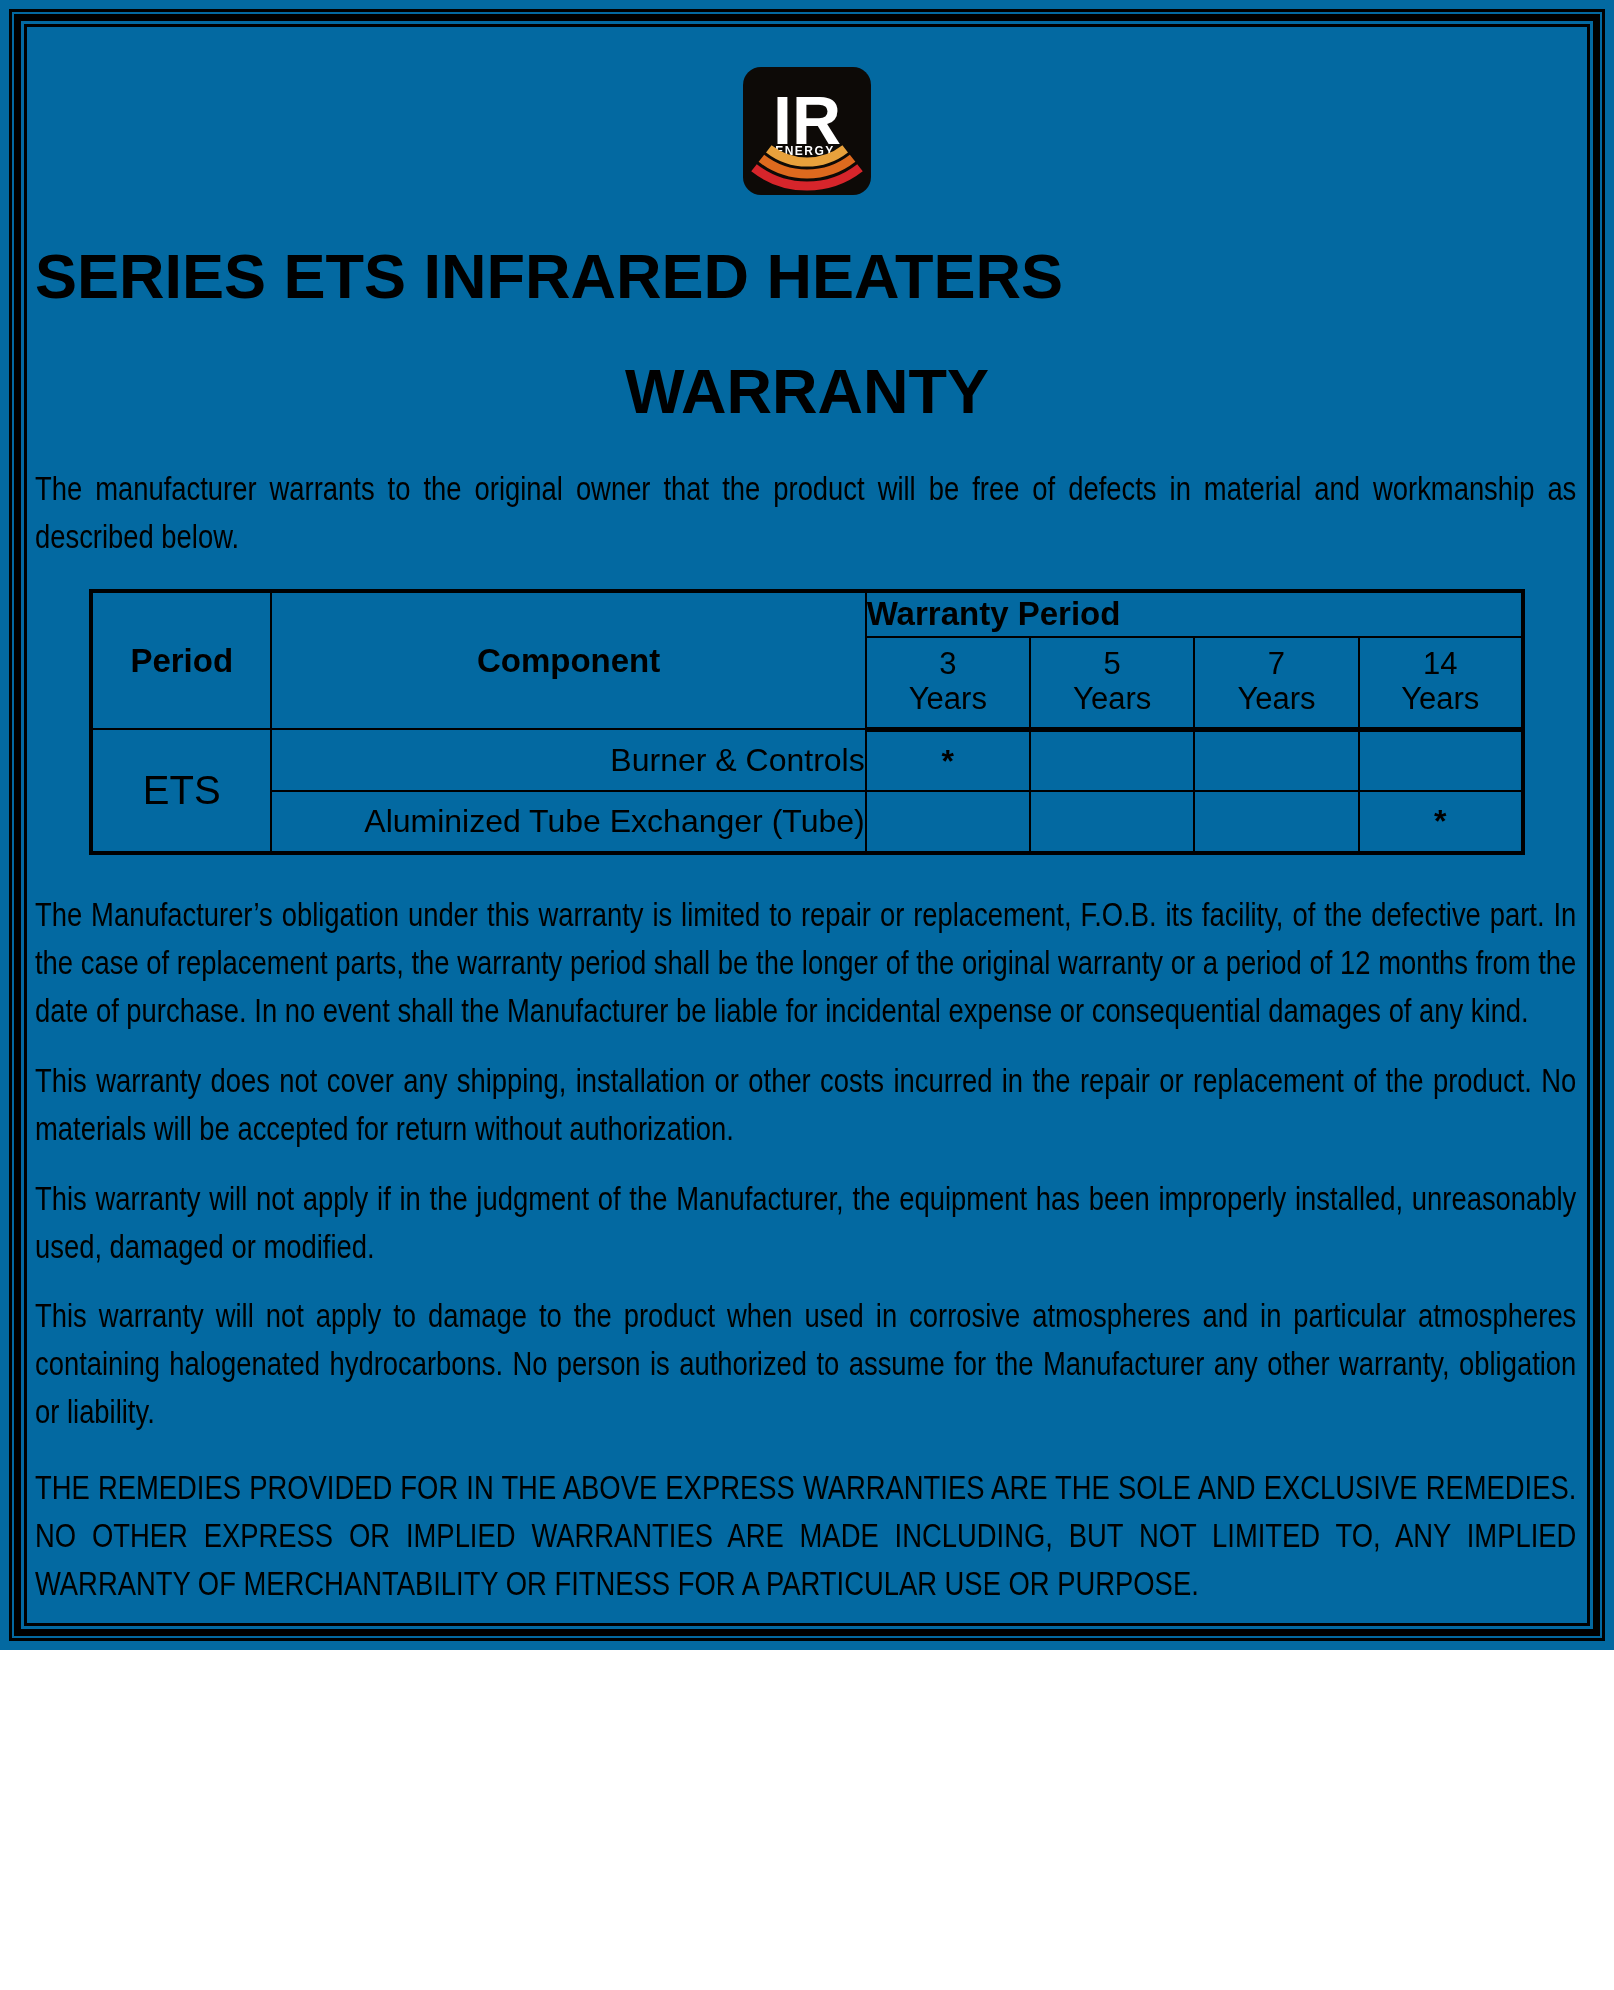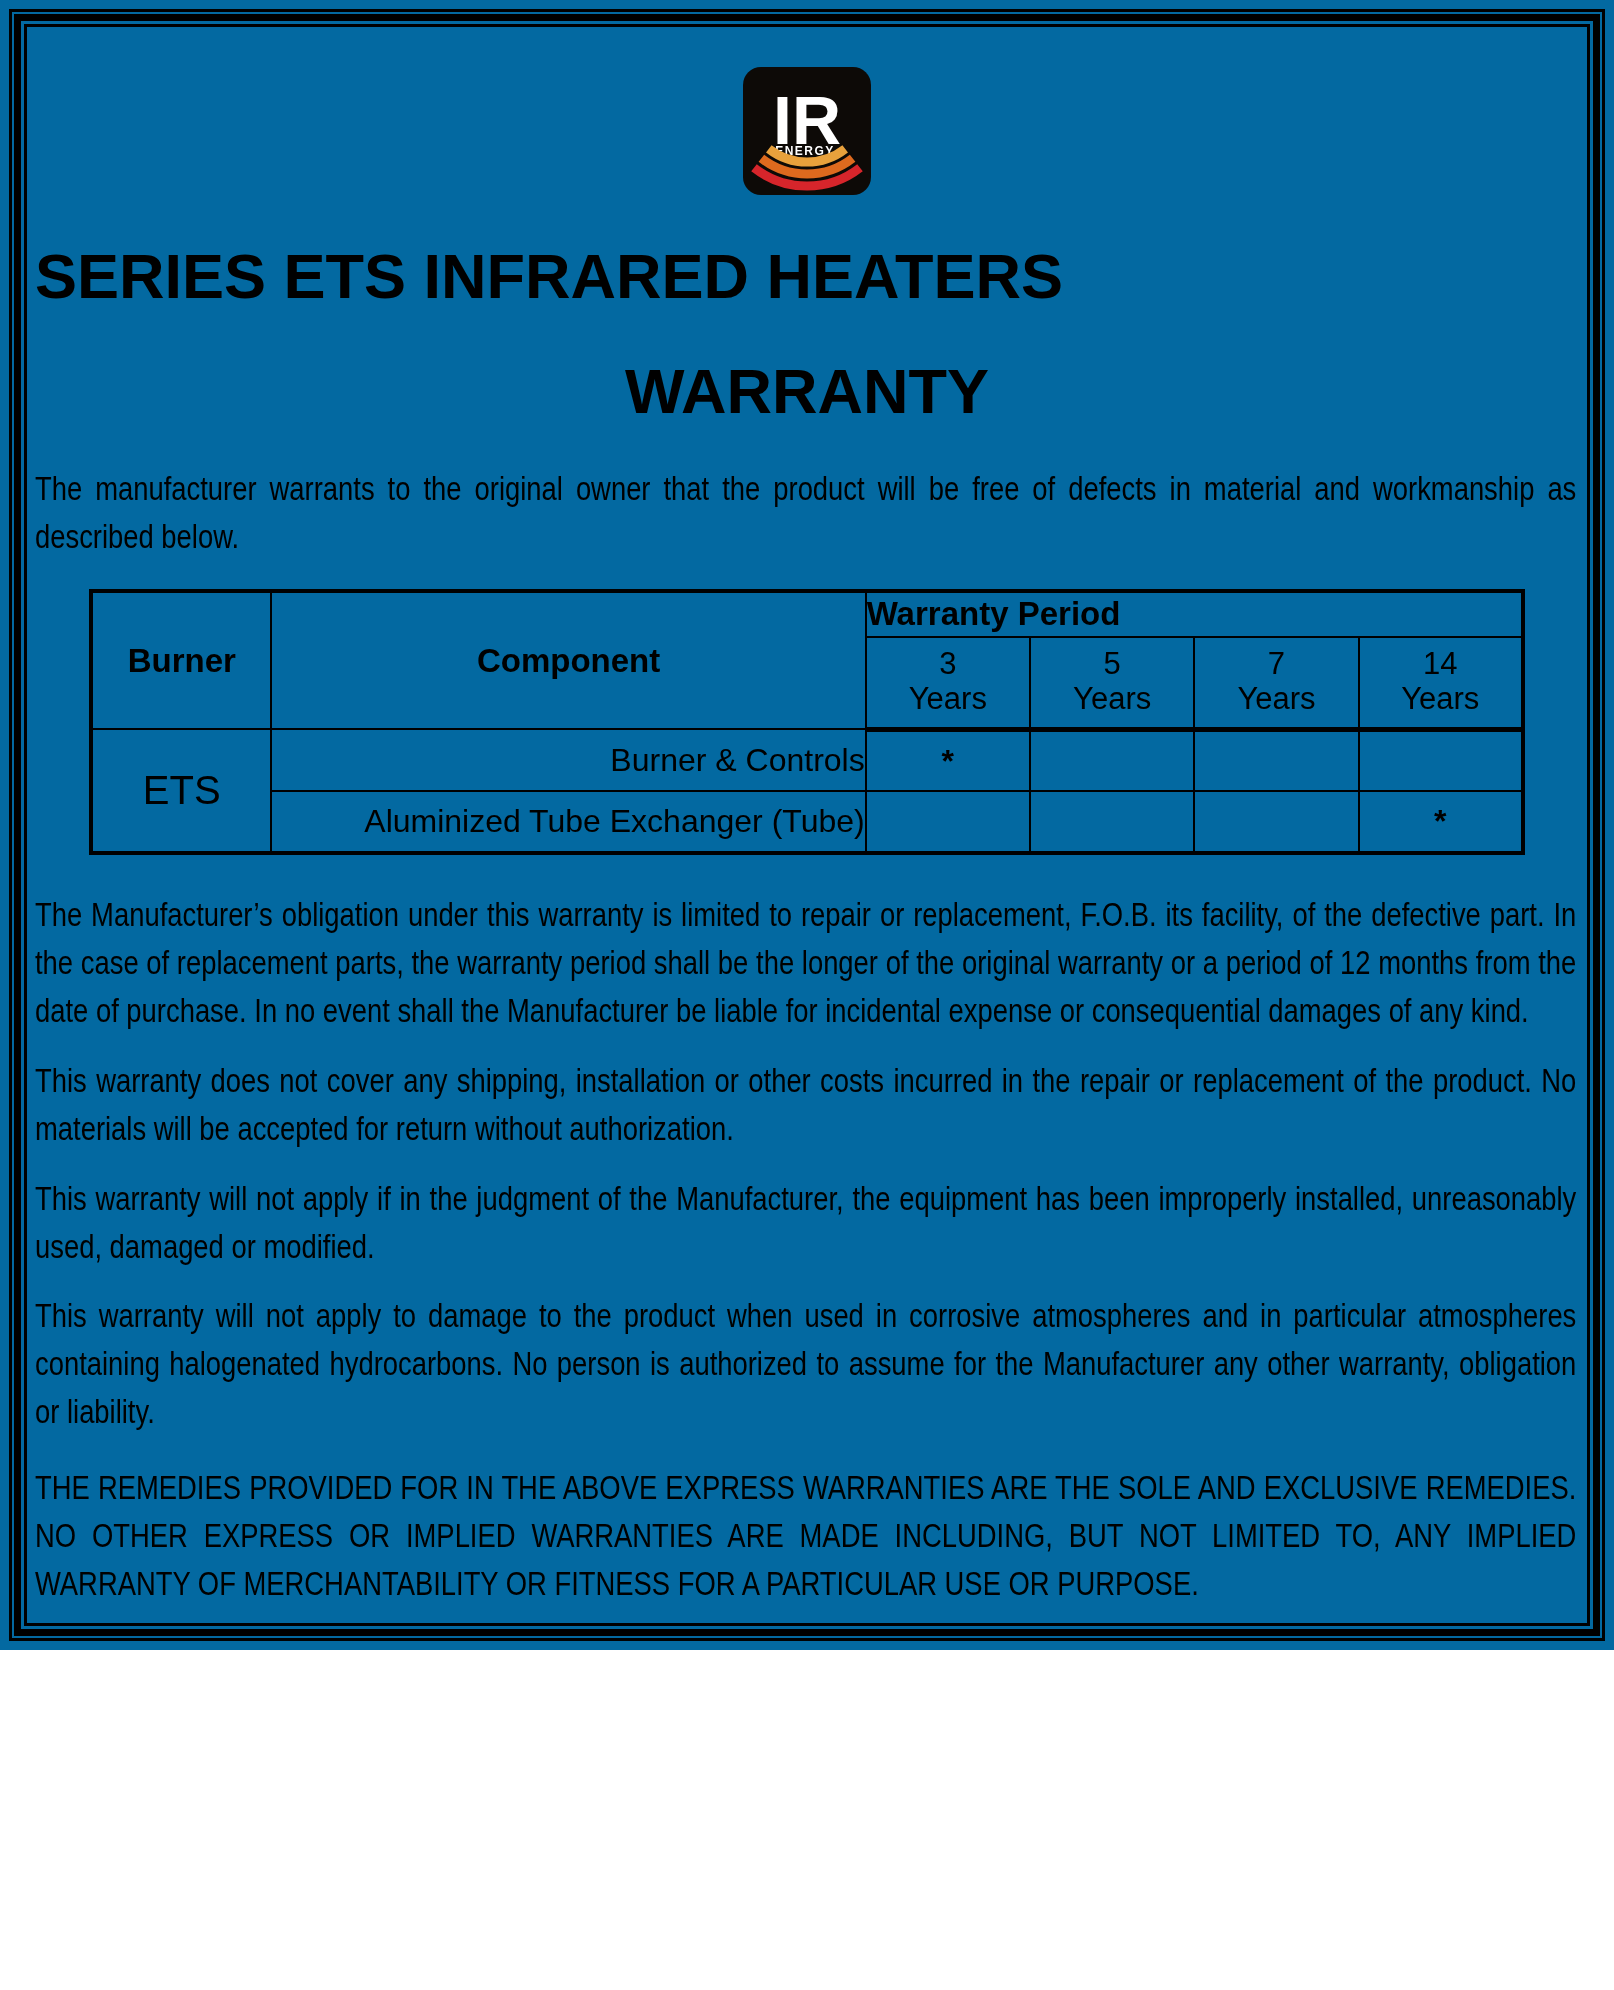--- a/index.html
+++ b/index.html
@@ -130,21 +130,21 @@
           </div>
 
           <div class="doc-title">SERIES ETS INFRARED HEATERS</div>
           <div class="doc-subtitle">WARRANTY</div>
 
           <p class="body-text intro">The manufacturer warrants to the original owner that the product will be free of defects in material and workmanship as described below.</p>
 
           <table class="warranty">
             <thead>
               <tr>
-                <th class="th-series" rowspan="2">Burner</th>
+                <th class="th-series" rowspan="2">Period</th>
                 <th class="th-component" rowspan="2">Component</th>
                 <th class="th-wp" colspan="4">Warranty Period</th>
               </tr>
               <tr class="hdr-bottom">
                 <th class="th-year">
                   <div>3</div>
                   <div>Years</div>
                 </th>
                 <th class="th-year">
                   <div>5</div>

